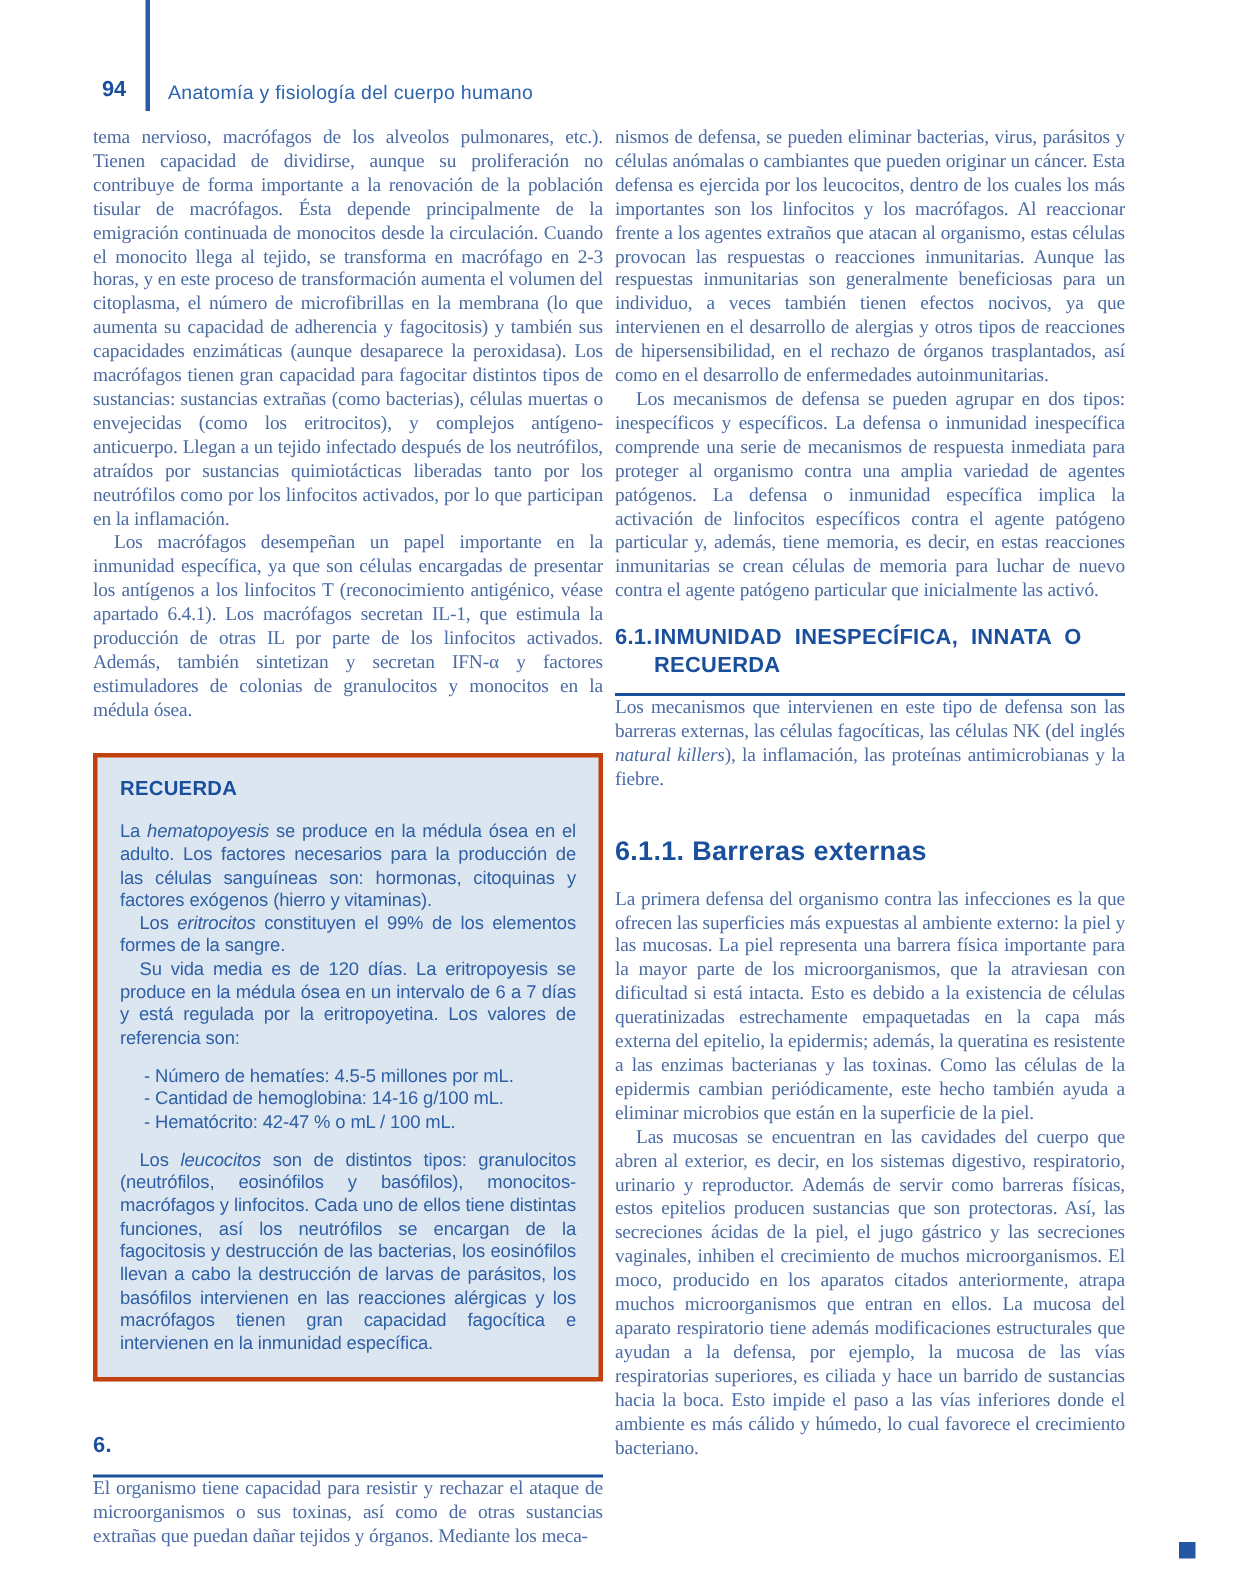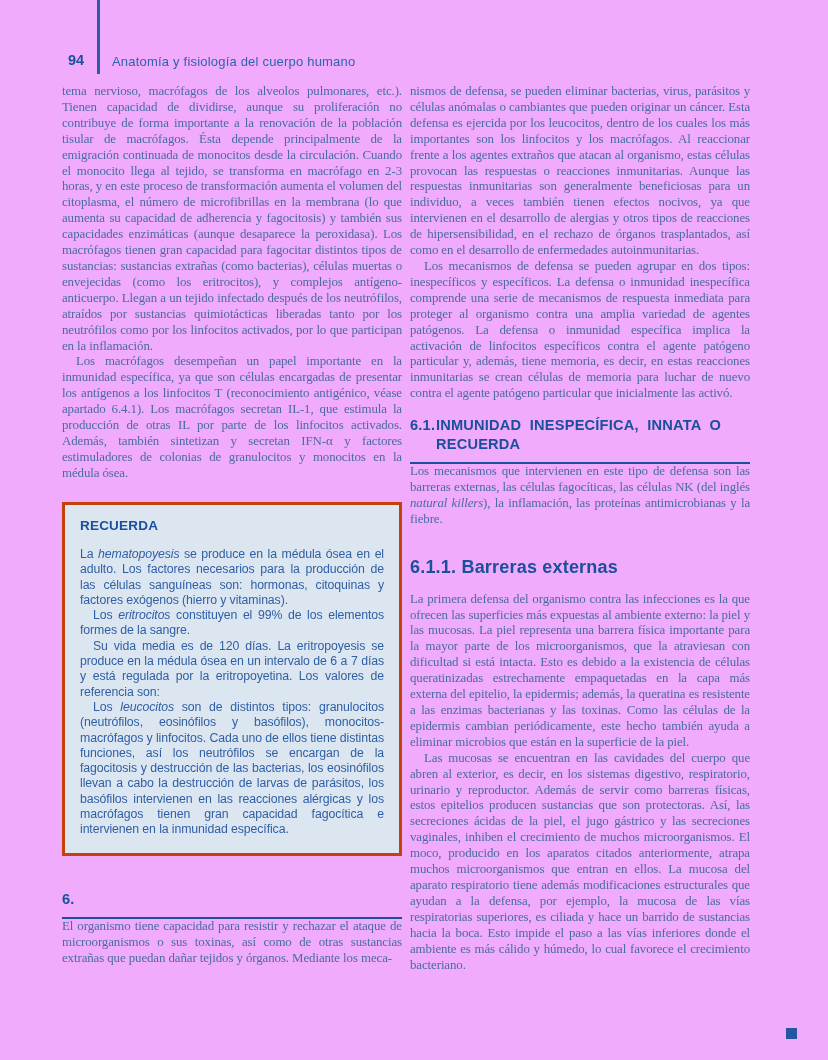--- a/index.html
+++ b/index.html
@@ -1,16 +1,16 @@
 <!DOCTYPE html>
 <html lang="es"><head>
 <meta charset="utf-8">
 <style>
   html,body{margin:0;padding:0;background:#e8e8e8;}
-  .page{position:relative;width:828px;height:1060px;background:#f0abfc;overflow:hidden;
+  .page{position:relative;width:828px;height:1060px;background:#ffffff;overflow:hidden;
         font-family:"Liberation Serif", serif;}
   
   .hdr-vline{position:absolute;left:97px;top:0;width:3px;height:74px;background:#2b5ca9;}
   .hdr-num{position:absolute;left:68px;top:52px;font-family:"Liberation Sans",sans-serif;
            font-weight:bold;font-size:14.5px;color:#1a4f9c;}
   .hdr-title{position:absolute;left:112px;top:54px;font-family:"Liberation Sans",sans-serif;
            font-size:13px;color:#2d64ad;letter-spacing:.2px;}
   
   .col{position:absolute;top:84px;width:340px;font-size:12.9px;line-height:15.9px;
        color:#4a6ba4;text-align:justify;letter-spacing:-0.1px;}
@@ -55,20 +55,25 @@
 
   <div class="col col-left">
     <p class="para">tema nervioso, macrófagos de los alveolos pulmonares, etc.). Tienen capacidad de dividirse, aunque su proliferación no contribuye de forma importante a la renovación de la población tisular de macrófagos. Ésta depende principalmente de la emigración continuada de monocitos desde la circulación. Cuando el monocito llega al tejido, se transforma en macrófago en 2-3 horas, y en este proceso de transformación aumenta el volumen del citoplasma, el número de microfibrillas en la membrana (lo que aumenta su capacidad de adherencia y fagocitosis) y también sus capacidades enzimáticas (aunque desaparece la peroxidasa). Los macrófagos tienen gran capacidad para fagocitar distintos tipos de sustancias: sustancias extrañas (como bacterias), células muertas o envejecidas (como los eritrocitos), y complejos antígeno-anticuerpo. Llegan a un tejido infectado después de los neutrófilos, atraídos por sustancias quimiotácticas liberadas tanto por los neutrófilos como por los linfocitos activados, por lo que participan en la inflamación.</p>
     <p class="para ind">Los macrófagos desempeñan un papel importante en la inmunidad específica, ya que son células encargadas de presentar los antígenos a los linfocitos T (reconocimiento antigénico, véase apartado 6.4.1). Los macrófagos secretan IL-1, que estimula la producción de otras IL por parte de los linfocitos activados. Además, también sintetizan y secretan IFN-α y factores estimuladores de colonias de granulocitos y monocitos en la médula ósea.</p>
 
     <div class="box">
       <div class="box-title">RECUERDA</div>
       <p class="para"><span>La </span><span class="it">hematopoyesis</span><span> se produce en la médula ósea en el adulto. Los factores necesarios para la producción de las células sanguíneas son: hormonas, citoquinas y factores exógenos (hierro y vitaminas).</span></p>
       <p class="para ind"><span>Los </span><span class="it">eritrocitos</span><span> constituyen el 99% de los elementos formes de la sangre.</span></p>
       <p class="para ind">Su vida media es de 120 días. La eritropoyesis se produce en la médula ósea en un intervalo de 6 a 7 días y está regulada por la eritropoyetina. Los valores de referencia son:</p>
+      <div class="box-list">
+        <div>- Número de hematíes: 4.5-5 millones por mL.</div>
+        <div>- Cantidad de hemoglobina: 14-16 g/100 mL.</div>
+        <div>- Hematócrito: 42-47 % o mL / 100 mL.</div>
+      </div>
       <p class="para ind"><span>Los </span><span class="it">leucocitos</span><span> son de distintos tipos: granulocitos (neutrófilos, eosinófilos y basófilos), monocitos-macrófagos y linfocitos. Cada uno de ellos tiene distintas funciones, así los neutrófilos se encargan de la fagocitosis y destrucción de las bacterias, los eosinófilos llevan a cabo la destrucción de larvas de parásitos, los basófilos intervienen en las reacciones alérgicas y los macrófagos tienen gran capacidad fagocítica e intervienen en la inmunidad específica.</span></p>
     </div>
 
     <div class="h1-block">
       <div class="h1">
         <span class="h-num">6.</span>
       </div>
       <div class="rule"></div>
     </div>
     <p class="para after-rule">El organismo tiene capacidad para resistir y rechazar el ataque de microorganismos o sus toxinas, así como de otras sustancias extrañas que puedan dañar tejidos y órganos. Mediante los meca-</p>

